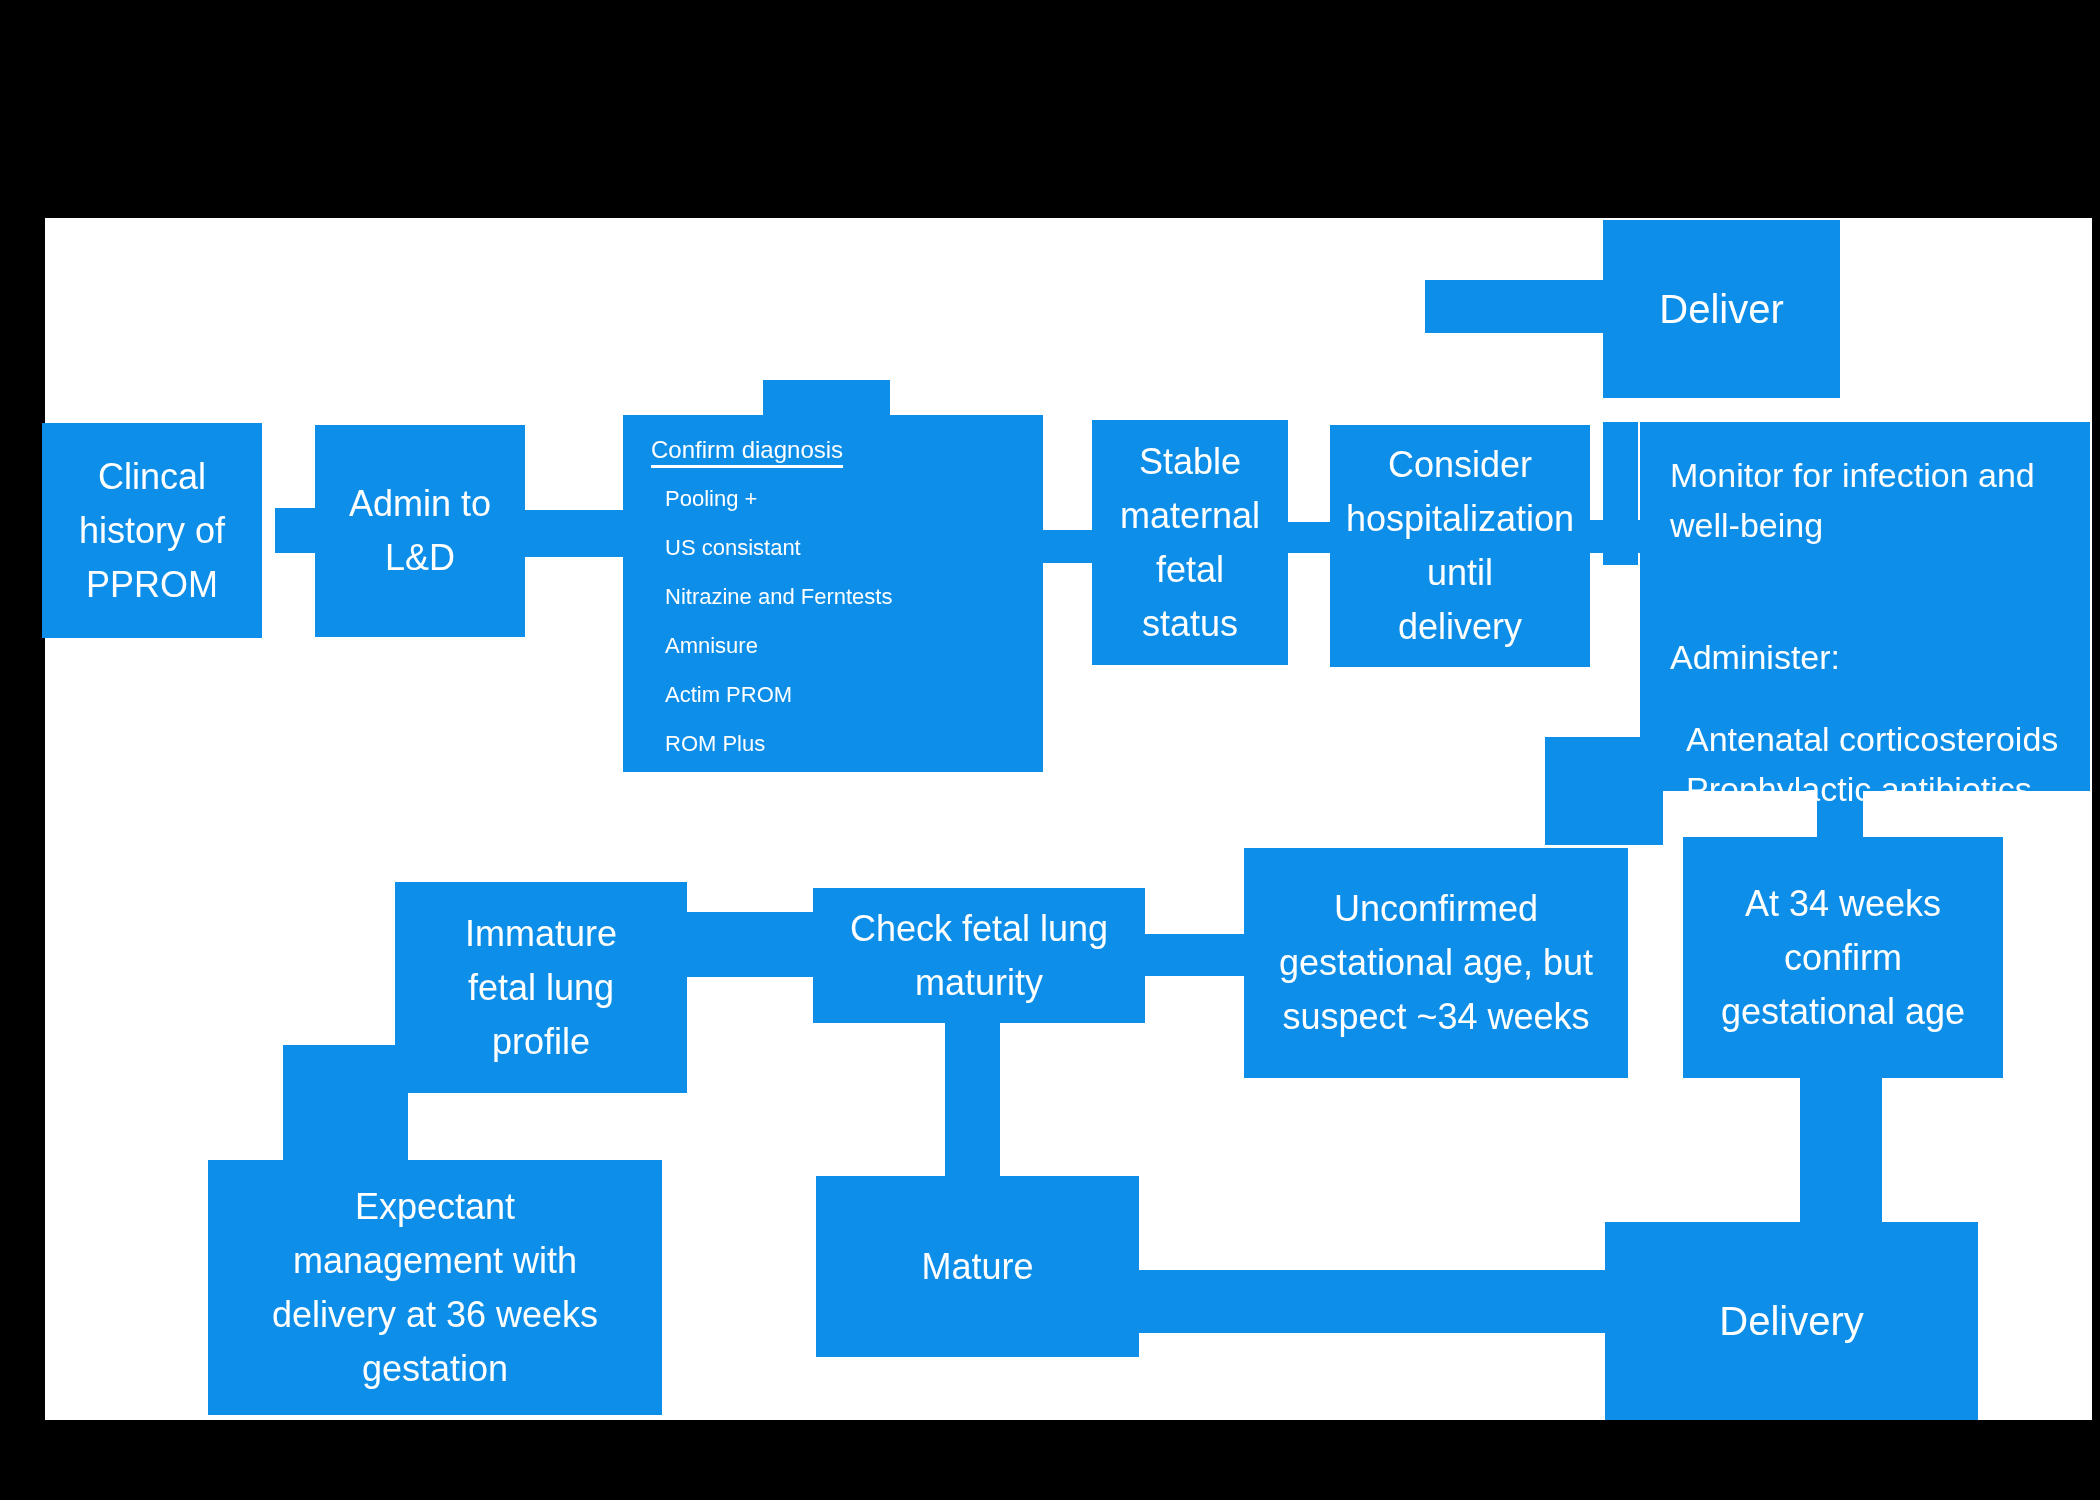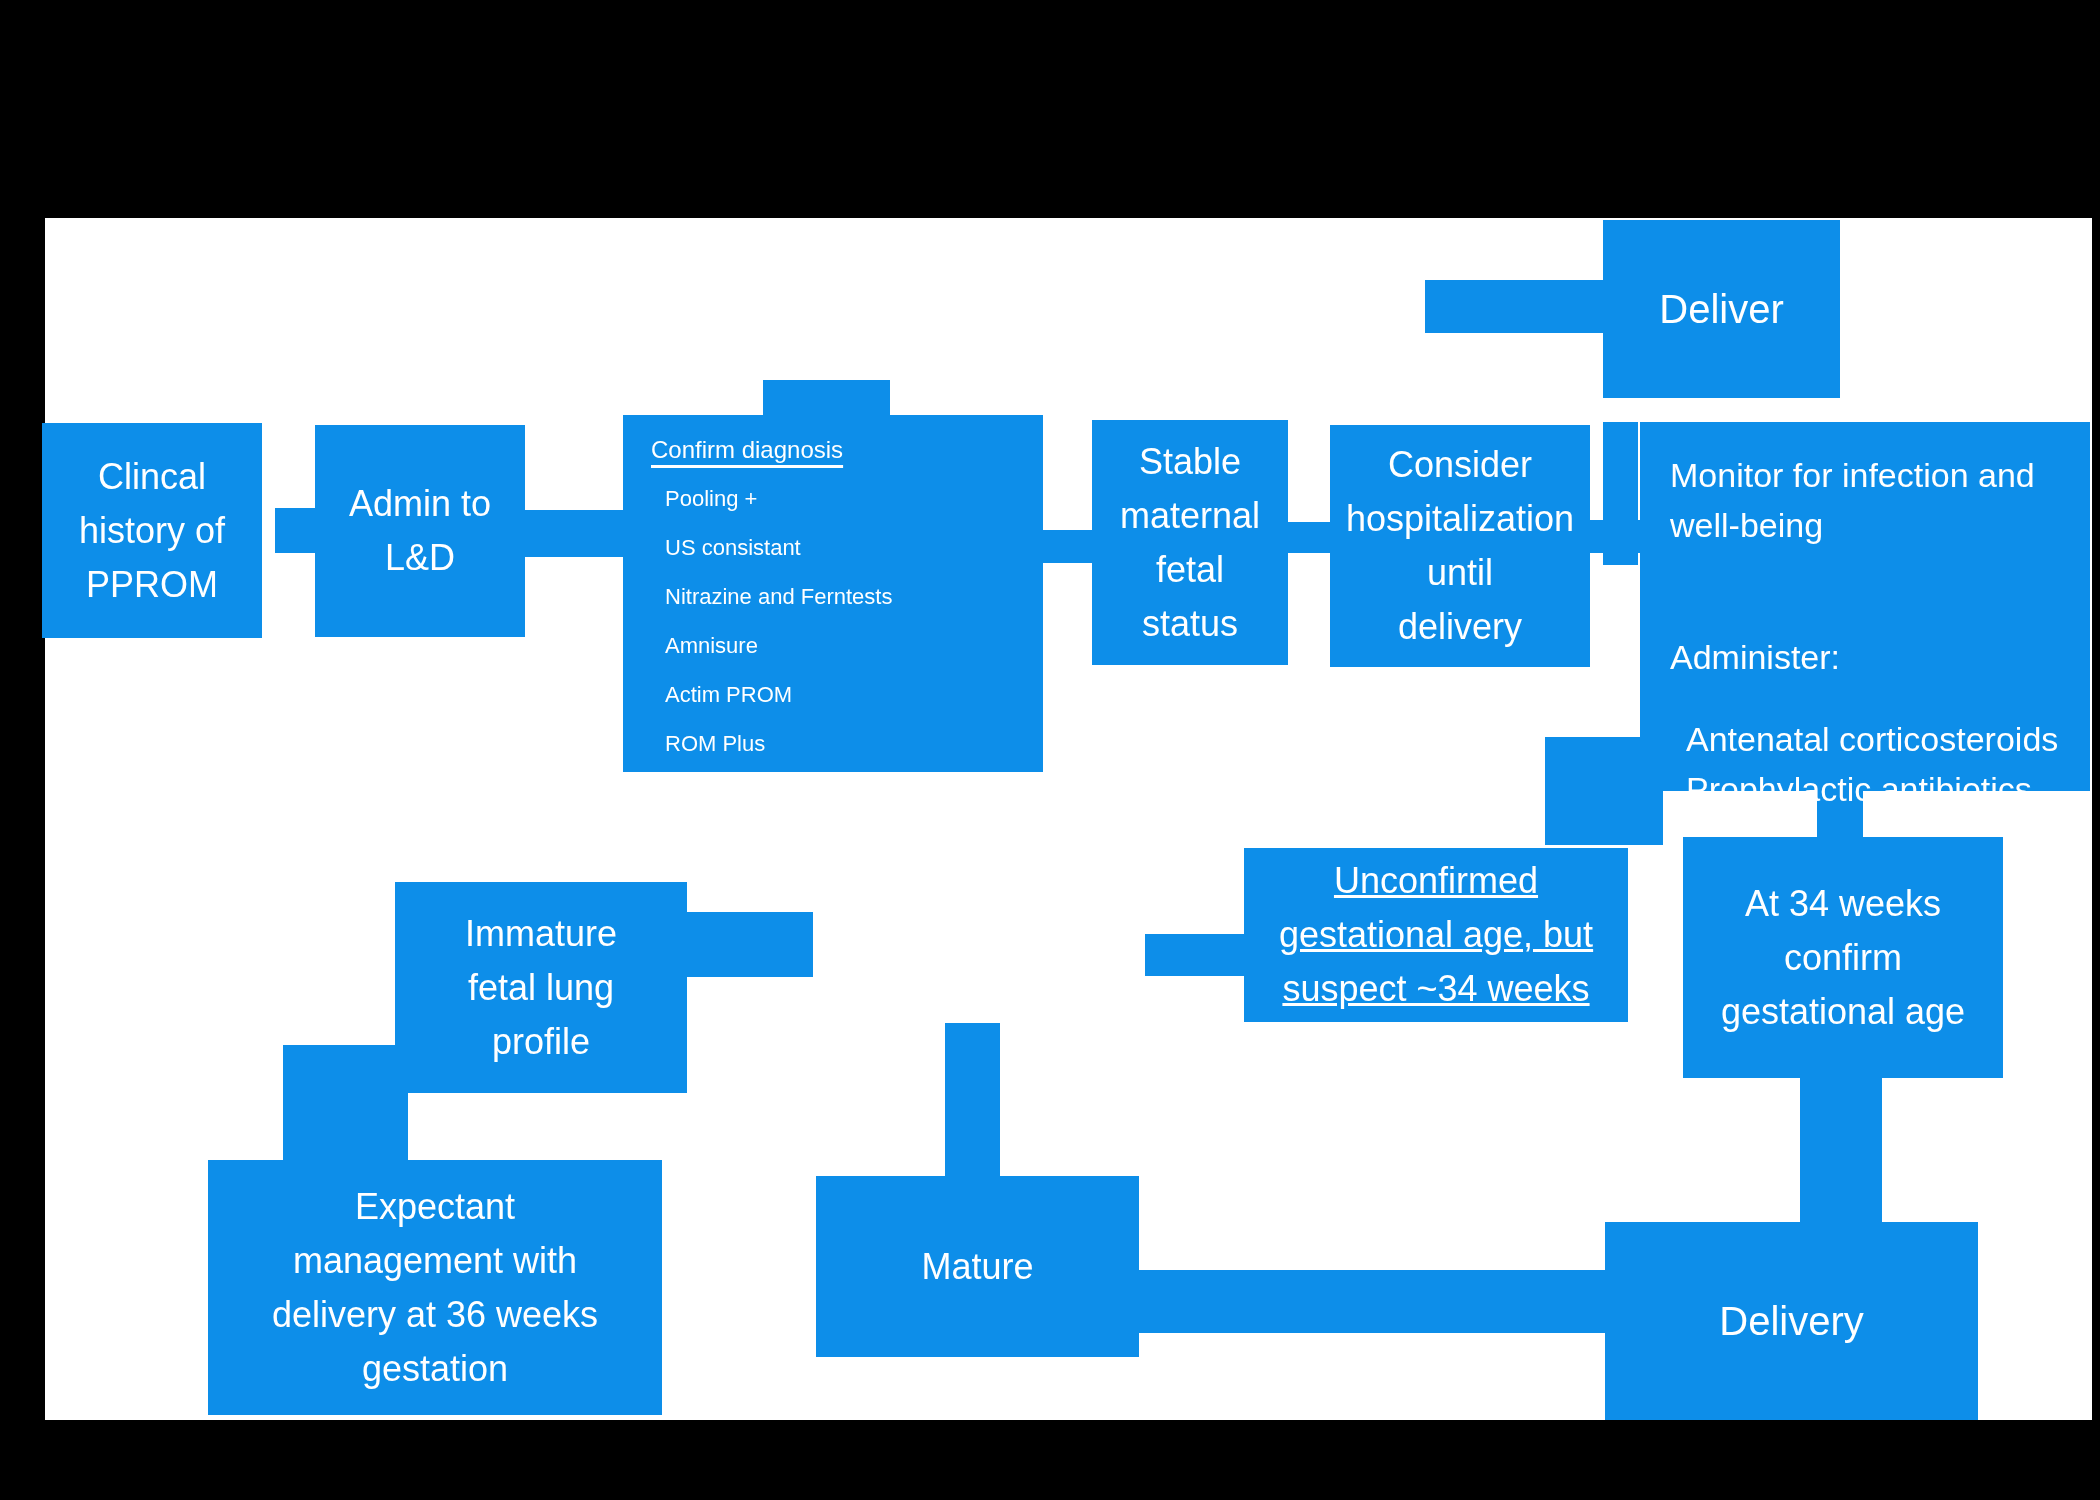--- a/index.html
+++ b/index.html
@@ -137,38 +137,42 @@
   </div>
 
   <div class="node monitor" style="left:1640px; top:422px; width:450px; height:369px;">
     <div class="mon-intro">Monitor for infection and
 well-being</div>
     <div class="mon-admin">Administer:</div>
     <div class="mon-items">Antenatal corticosteroids
 Prophylactic antibiotics</div>
   </div>
 
-  <div class="node" style="left:1244px; top:848px; width:384px; height:174px;text-decoration:underline;">
+  <div class="node" style="left:1244px; top:848px; width:384px; height:230px;">
     <div class="node-text">Unconfirmed
 gestational age, but
 suspect ~34 weeks</div>
   </div>
 
   <div class="node" style="left:1683px; top:837px; width:320px; height:241px;">
     <div class="node-text">At 34 weeks
 confirm
 gestational age</div>
   </div>
 
   <div class="node" style="left:395px; top:882px; width:292px; height:211px;">
     <div class="node-text">Immature
 fetal lung
 profile</div>
   </div>
 
+  <div class="node" style="left:813px; top:888px; width:332px; height:135px;">
+    <div class="node-text">Check fetal lung
+maturity</div>
+  </div>
 
   <div class="node" style="left:208px; top:1160px; width:454px; height:255px;">
     <div class="node-text">Expectant
 management with
 delivery at 36 weeks
 gestation</div>
   </div>
 
   <div class="node" style="left:816px; top:1176px; width:323px; height:181px;">
     <div class="node-text">Mature</div>

